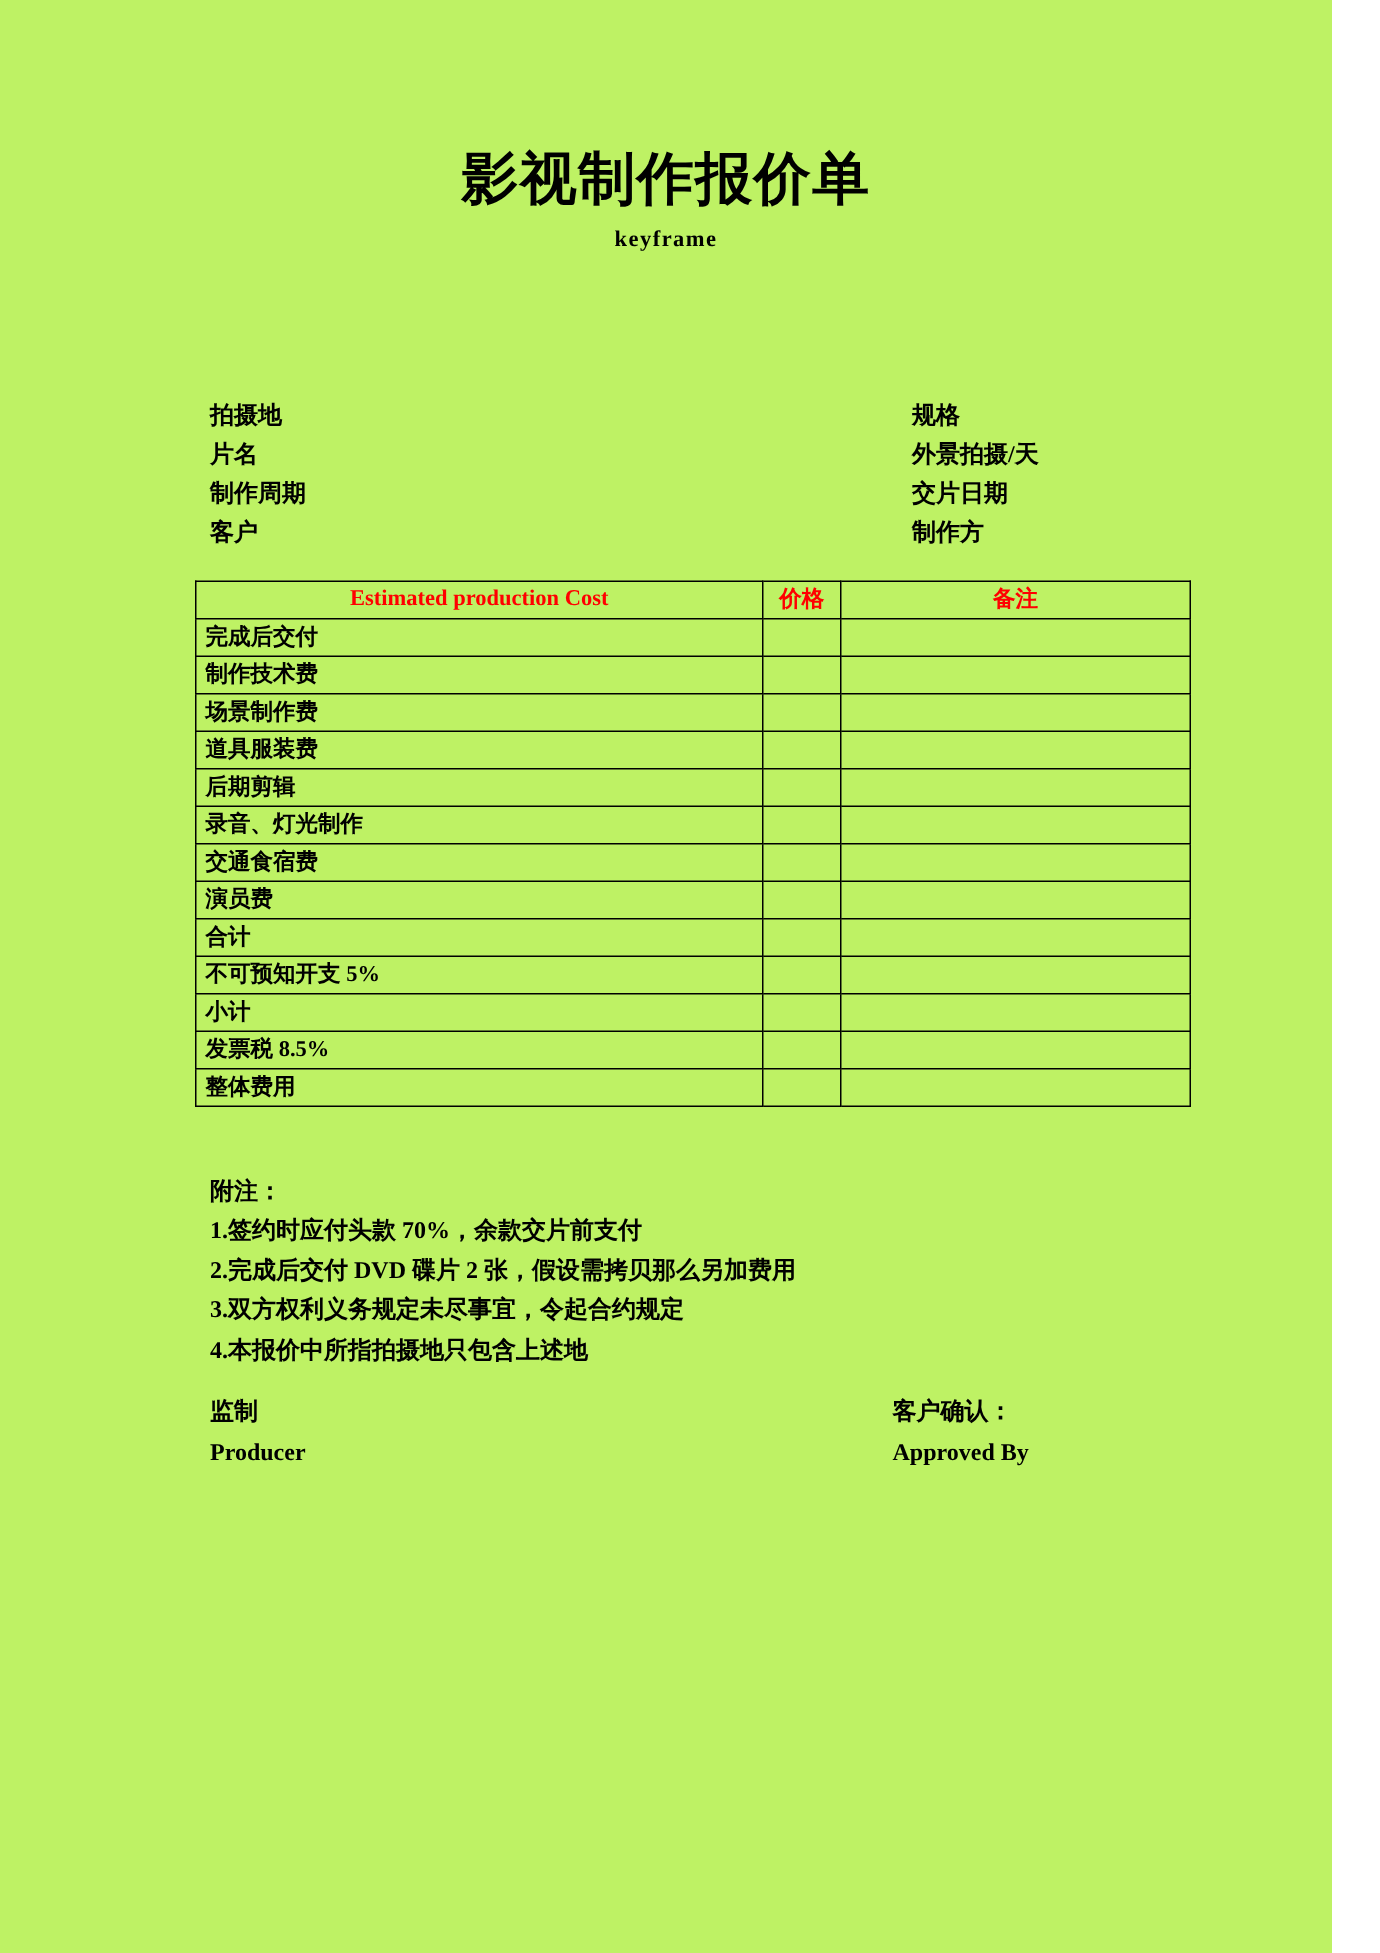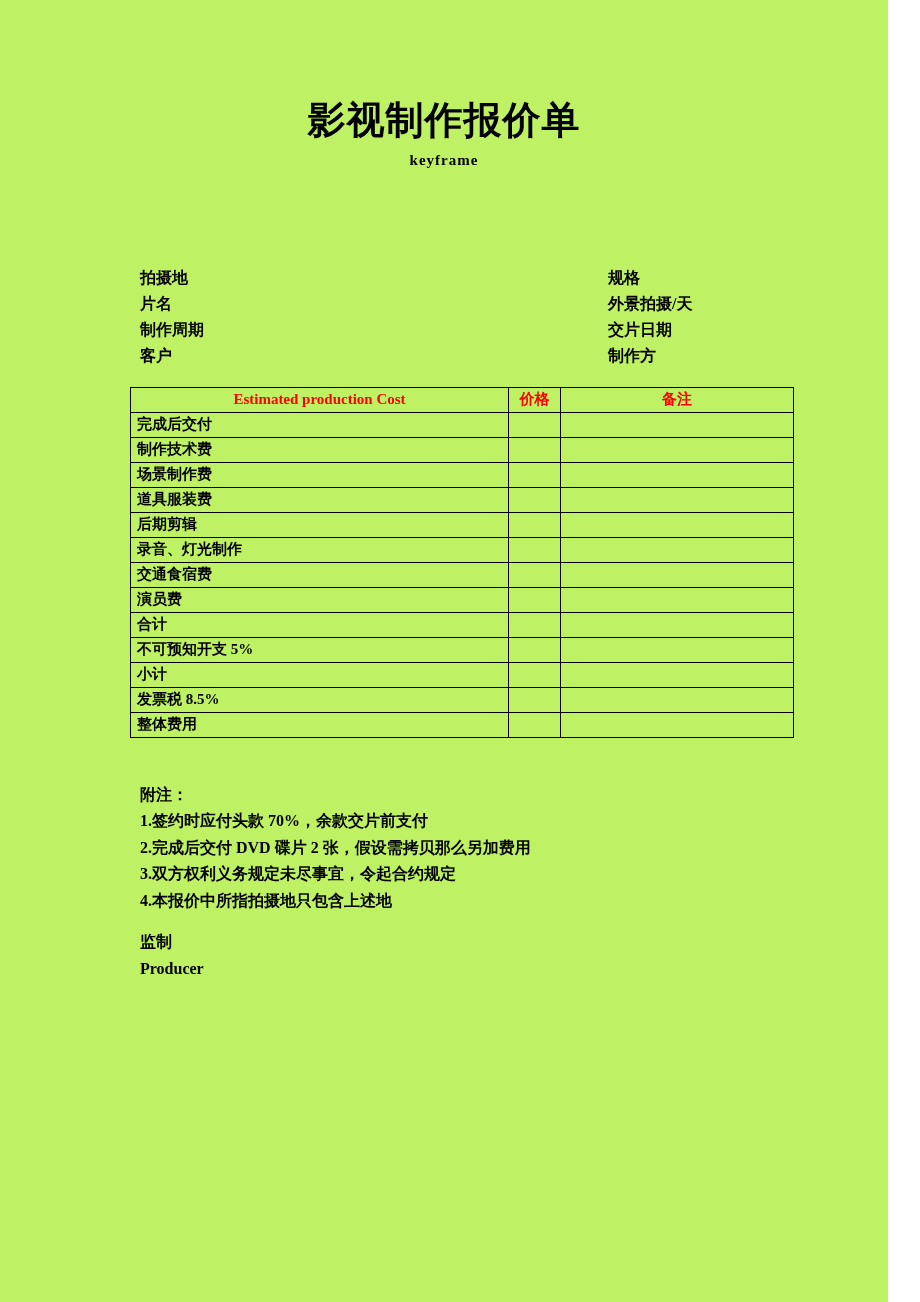--- a/index.html
+++ b/index.html
@@ -201,15 +201,19 @@
     <div>2.完成后交付 DVD 碟片 2 张，假设需拷贝那么另加费用</div>
     <div>3.双方权利义务规定未尽事宜，令起合约规定</div>
     <div>4.本报价中所指拍摄地只包含上述地</div>
   </div>
 
   <div class="signature-section">
     <div class="sig-left">
       <div class="sig-line">监制</div>
       <div class="sig-line">Producer</div>
     </div>
+    <div class="sig-right">
+      <div class="sig-line">客户确认：</div>
+      <div class="sig-line">Approved By</div>
+    </div>
   </div>
 
 </div>
 
 </body></html>

